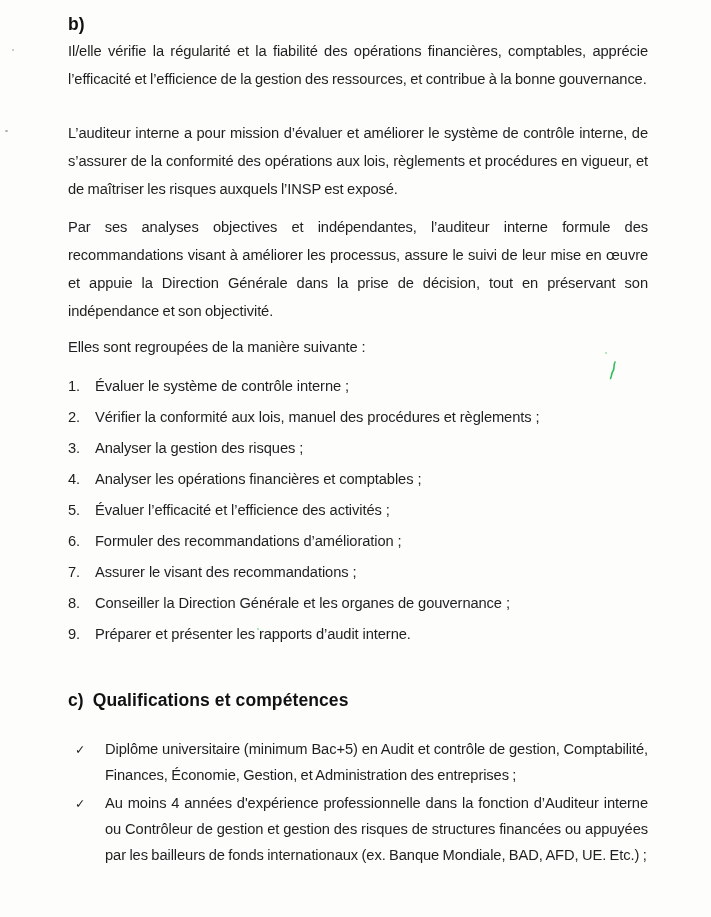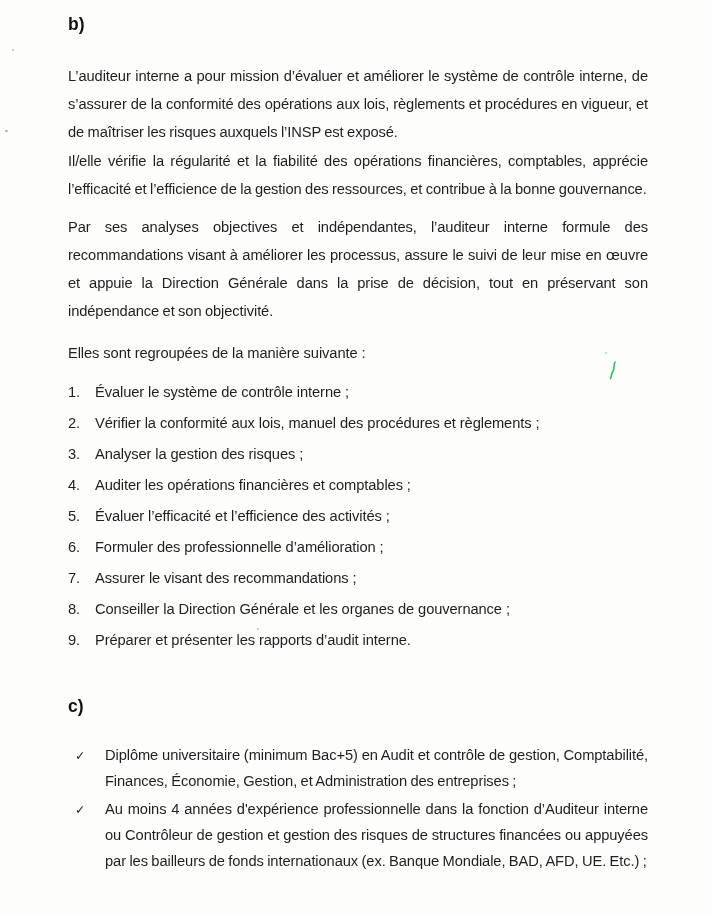--- a/index.html
+++ b/index.html
@@ -38,21 +38,21 @@
     text-align: justify;
     letter-spacing: -0.1px;
     word-spacing: -0.5px;
   }
   .para.p1 { margin-top: 26px; }
   .para.p2 { margin-top: 1px; }
   .para.p3 { margin-top: 10px; }
   .list-intro {
     font-size: 14.7px;
     line-height: 28px;
-    margin-top: 14px;
+    margin-top: 8px;
     letter-spacing: -0.1px;
   }
   .num-list { margin-top: 11px; }
   .num-item {
     display: grid;
     grid-template-columns: 27px 1fr;
     font-size: 14.7px;
     line-height: 28px;
     margin-bottom: 3px;
     letter-spacing: -0.1px;
@@ -84,67 +84,68 @@
 </style>
 </head>
 <body>
 
 <div class="page">
 
   <h2 class="sec-heading b">
     <span>b)</span>
   </h2>
 
+  <p class="para p2">Il/elle vérifie la régularité et la fiabilité des opérations financières, comptables, apprécie l’efficacité et l’efficience de la gestion des ressources, et contribue à la bonne gouvernance.</p>
   <p class="para p1">L’auditeur interne a pour mission d’évaluer et améliorer le système de contrôle interne, de s’assurer de la conformité des opérations aux lois, règlements et procédures en vigueur, et de maîtriser les risques auxquels l’INSP est exposé.</p>
-  <p class="para p2">Il/elle vérifie la régularité et la fiabilité des opérations financières, comptables, apprécie l’efficacité et l’efficience de la gestion des ressources, et contribue à la bonne gouvernance.</p>
   <p class="para p3">Par ses analyses objectives et indépendantes, l’auditeur interne formule des recommandations visant à améliorer les processus, assure le suivi de leur mise en œuvre et appuie la Direction Générale dans la prise de décision, tout en préservant son indépendance et son objectivité.</p>
 
   <p class="list-intro">Elles sont regroupées de la manière suivante :</p>
 
   <div class="num-list">
     <div class="num-item">
       <span class="num">1.</span>
       <span class="num-text">Évaluer le système de contrôle interne ;</span>
     </div>
     <div class="num-item">
       <span class="num">2.</span>
       <span class="num-text">Vérifier la conformité aux lois, manuel des procédures et règlements ;</span>
     </div>
     <div class="num-item">
       <span class="num">3.</span>
       <span class="num-text">Analyser la gestion des risques ;</span>
     </div>
     <div class="num-item">
       <span class="num">4.</span>
-      <span class="num-text">Auditer les opérations financières et comptables ;</span>
+      <span class="num-text">Analyser les opérations financières et comptables ;</span>
     </div>
     <div class="num-item">
       <span class="num">5.</span>
       <span class="num-text">Évaluer l’efficacité et l’efficience des activités ;</span>
     </div>
     <div class="num-item">
       <span class="num">6.</span>
-      <span class="num-text">Formuler des professionnelle d’amélioration ;</span>
+      <span class="num-text">Formuler des recommandations d’amélioration ;</span>
     </div>
     <div class="num-item">
       <span class="num">7.</span>
       <span class="num-text">Assurer le visant des recommandations ;</span>
     </div>
     <div class="num-item">
       <span class="num">8.</span>
       <span class="num-text">Conseiller la Direction Générale et les organes de gouvernance ;</span>
     </div>
     <div class="num-item">
       <span class="num">9.</span>
       <span class="num-text">Préparer et présenter les rapports d’audit interne.</span>
     </div>
   </div>
 
   <h2 class="sec-heading c">
     <span>c)</span>
+    <span>Qualifications et compétences</span>
   </h2>
 
   <div class="check-list">
     <div class="check-item">
       <span class="check-glyph">✓</span>
       <div class="check-text">Diplôme universitaire (minimum Bac+5) en Audit et contrôle de gestion, Comptabilité, Finances, Économie, Gestion, et Administration des entreprises ;</div>
     </div>
     <div class="check-item">
       <span class="check-glyph">✓</span>
       <div class="check-text">Au moins 4 années d'expérience professionnelle dans la fonction d’Auditeur interne ou Contrôleur de gestion et gestion des risques de structures financées ou appuyées par les bailleurs de fonds internationaux (ex. Banque Mondiale, BAD, AFD, UE. Etc.) ;</div>

